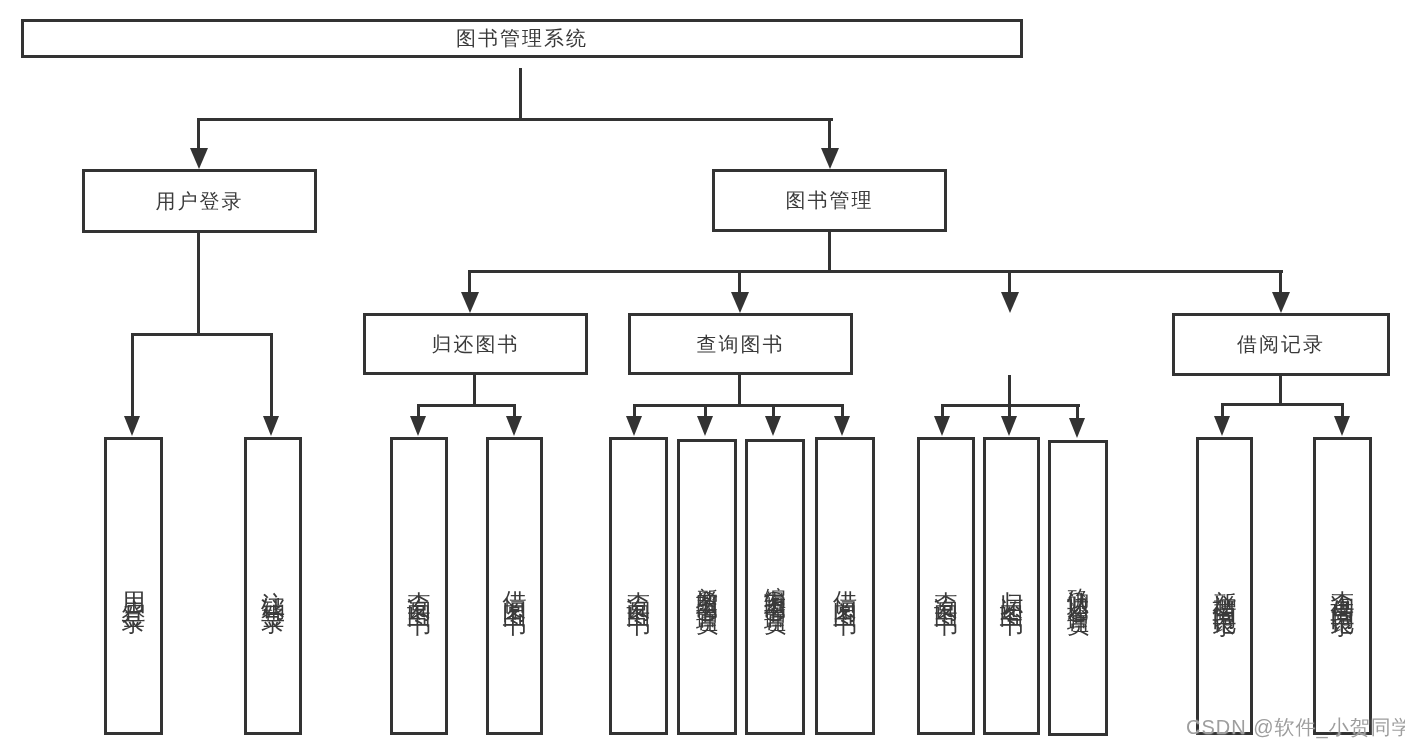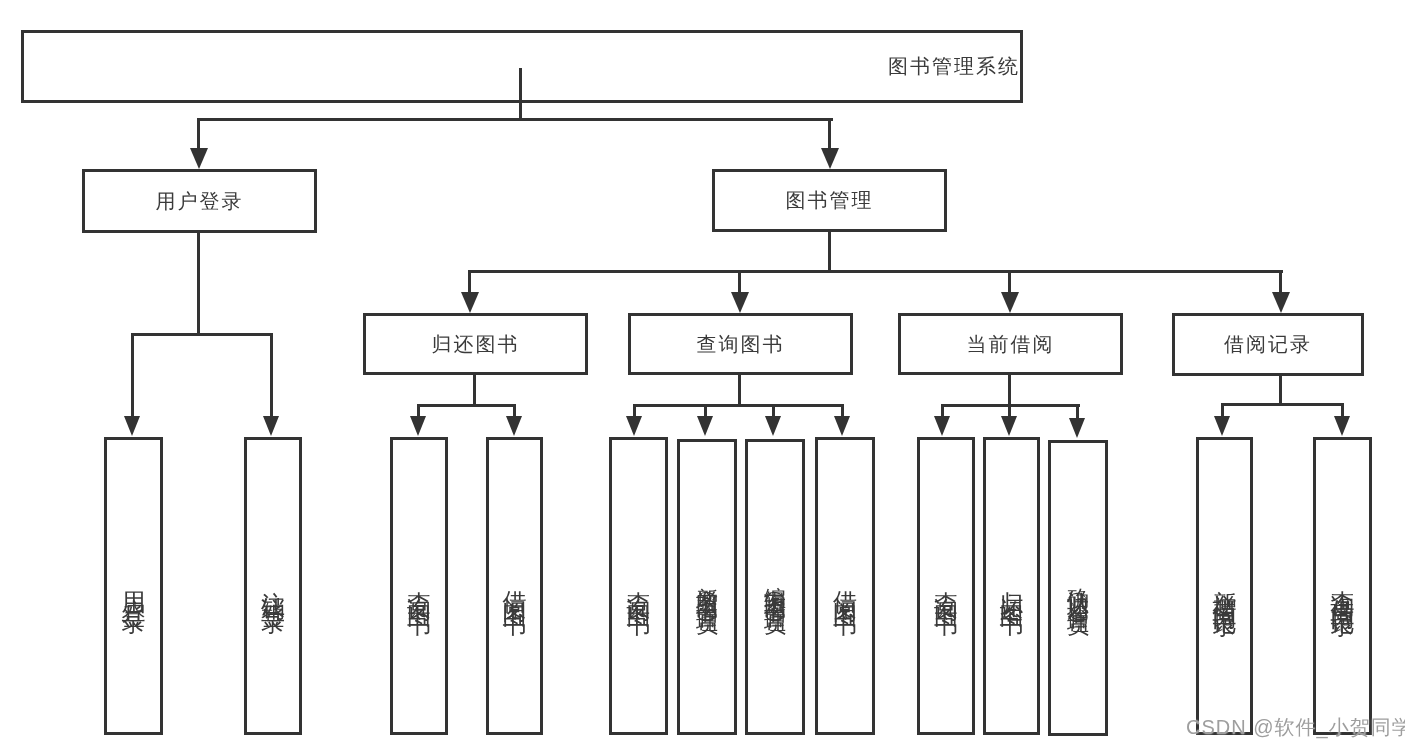--- a/index.html
+++ b/index.html
@@ -65,21 +65,21 @@
     white-space: nowrap;
     z-index: 10;
     text-shadow: 0 0 2px #ffffff;
   }
 </style>
 </head>
 <body>
 
 <div id="stage">
 
-  <div class="box" style="left:21px; top:30px; width:1002px; height:73px;justify-content:flex-end;">
+  <div class="box" style="left:21px; top:19px; width:1002px; height:39px;">
     <span class="h-label">图书管理系统</span>
   </div>
 
   <div class="line" style="left:519px; top:68px; width:3px; height:53px;"></div>
   <div class="line" style="left:197px; top:118px; width:636px; height:3px;"></div>
   <div class="line" style="left:197px; top:118px; width:3px; height:32px;"></div>
   <div class="arrow" style="left:190px; top:148px;"></div>
   <div class="line" style="left:828px; top:118px; width:3px; height:32px;"></div>
   <div class="arrow" style="left:821px; top:148px;"></div>
 
@@ -107,24 +107,21 @@
   <div class="arrow" style="left:1001px; top:292px;"></div>
   <div class="line" style="left:1279px; top:270px; width:3px; height:24px;"></div>
   <div class="arrow" style="left:1272px; top:292px;"></div>
 
   <div class="box" style="left:363px; top:313px; width:225px; height:62px;">
     <span class="h-label">归还图书</span>
   </div>
   <div class="box" style="left:628px; top:313px; width:225px; height:62px;">
     <span class="h-label">查询图书</span>
   </div>
-  <div class="box" style="left:898px; top:313px; width:225px; height:62px;">
-    <span class="h-label">当前借阅</span>
-  </div>
-  <div class="box" style="left:1172px; top:313px; width:192px; height:63px;">
+  <div class="box" style="left:1172px; top:313px; width:218px; height:63px;">
     <span class="h-label">借阅记录</span>
   </div>
 
   <div class="line" style="left:473px; top:375px; width:3px; height:31px;"></div>
   <div class="line" style="left:417px; top:404px; width:99px; height:3px;"></div>
   <div class="line" style="left:417px; top:404px; width:3px; height:14px;"></div>
   <div class="arrow small" style="left:410px; top:416px;"></div>
   <div class="line" style="left:513px; top:404px; width:3px; height:14px;"></div>
   <div class="arrow small" style="left:506px; top:416px;"></div>
 

